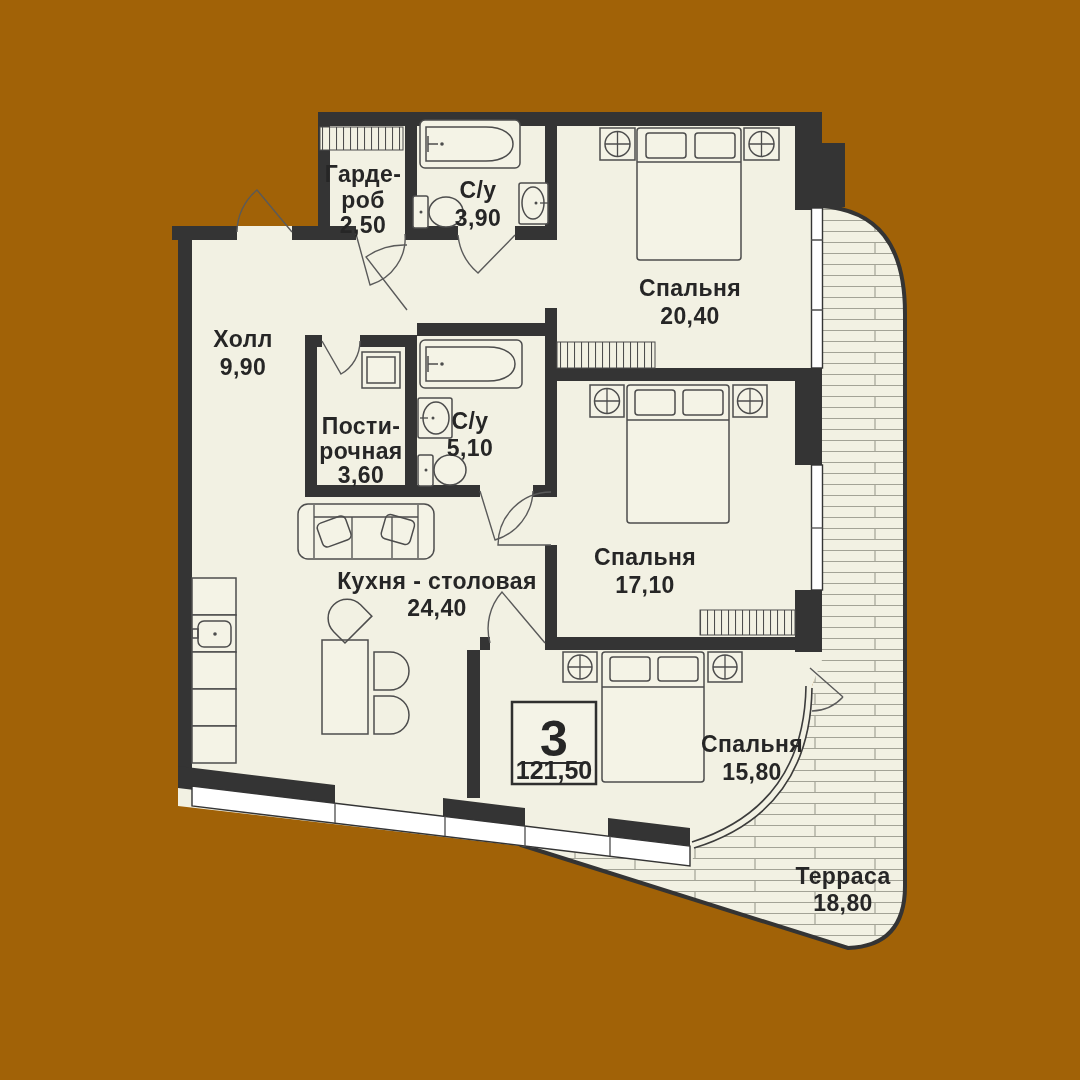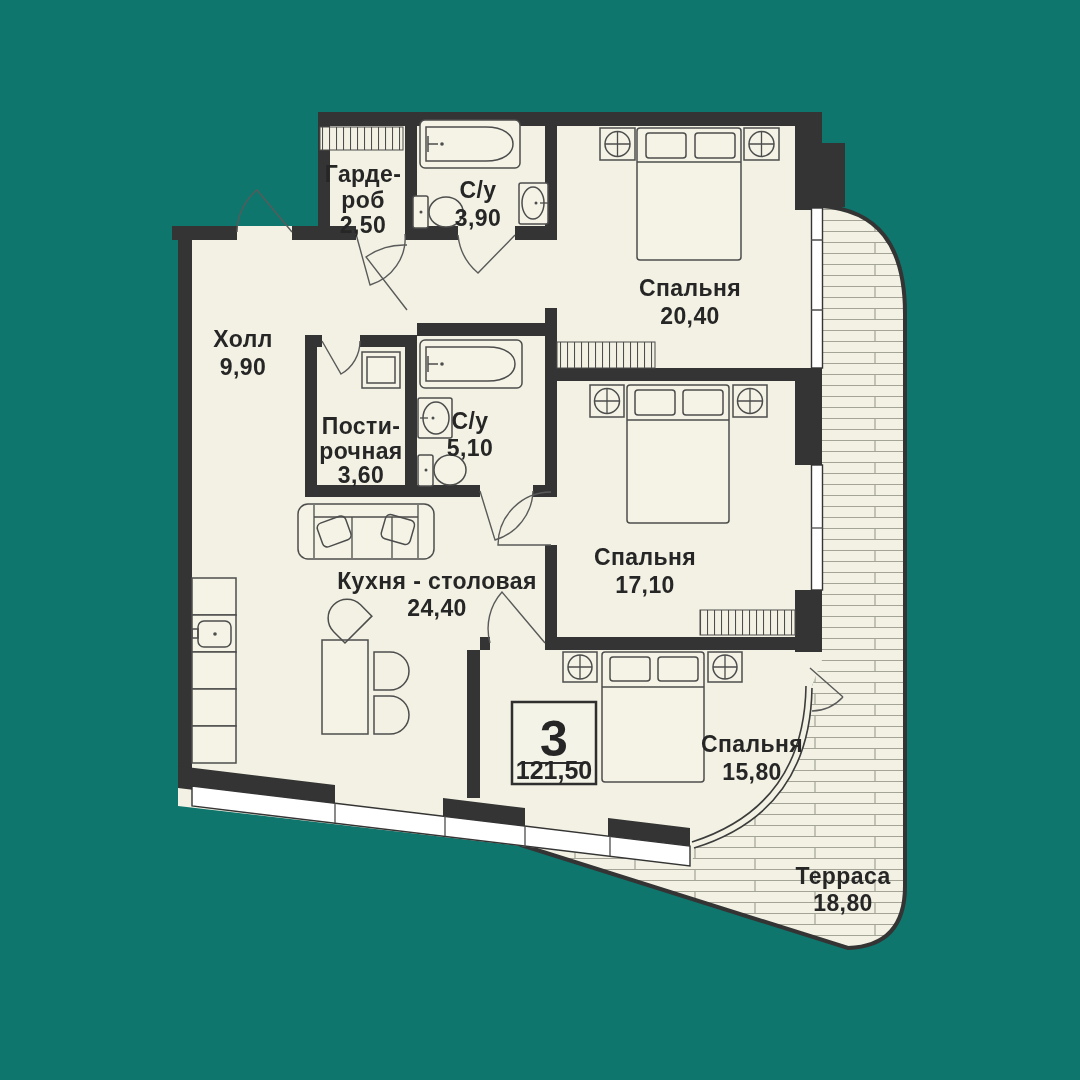--- a/index.html
+++ b/index.html
@@ -1,16 +1,16 @@
 <!DOCTYPE html>
 <html><head>
 <meta charset="utf-8">
 <style>
   html,body{margin:0;padding:0;background:#ffffff;}
-  .stage{width:1080px;height:1080px;position:relative;background:#0f766e;overflow:hidden;}
+  .stage{width:1080px;height:1080px;position:relative;background:#a16207;overflow:hidden;}
   svg{display:block;}
   .furn{fill:#f4f3e6;stroke:#4d4d4d;stroke-width:1.5;}
   .furn-n{fill:none;stroke:#4d4d4d;stroke-width:1.5;}
   .thin{fill:none;stroke:#4d4d4d;stroke-width:1.3;}
   .door{fill:none;stroke:#5a5a5a;stroke-width:1.4;}
   .win{fill:#ffffff;stroke:#343434;stroke-width:1.4;}
   .glz{fill:none;stroke:#3c3c3c;stroke-width:1.6;}
   .lbl{font-family:"Liberation Sans",sans-serif;font-size:23px;font-weight:600;fill:#262626;text-anchor:middle;letter-spacing:.4px;}
   .badge-big{font-family:"Liberation Sans",sans-serif;font-size:50px;font-weight:700;fill:#262626;text-anchor:middle;}
   .badge-small{font-family:"Liberation Sans",sans-serif;font-size:25px;font-weight:600;fill:#262626;text-anchor:middle;}

